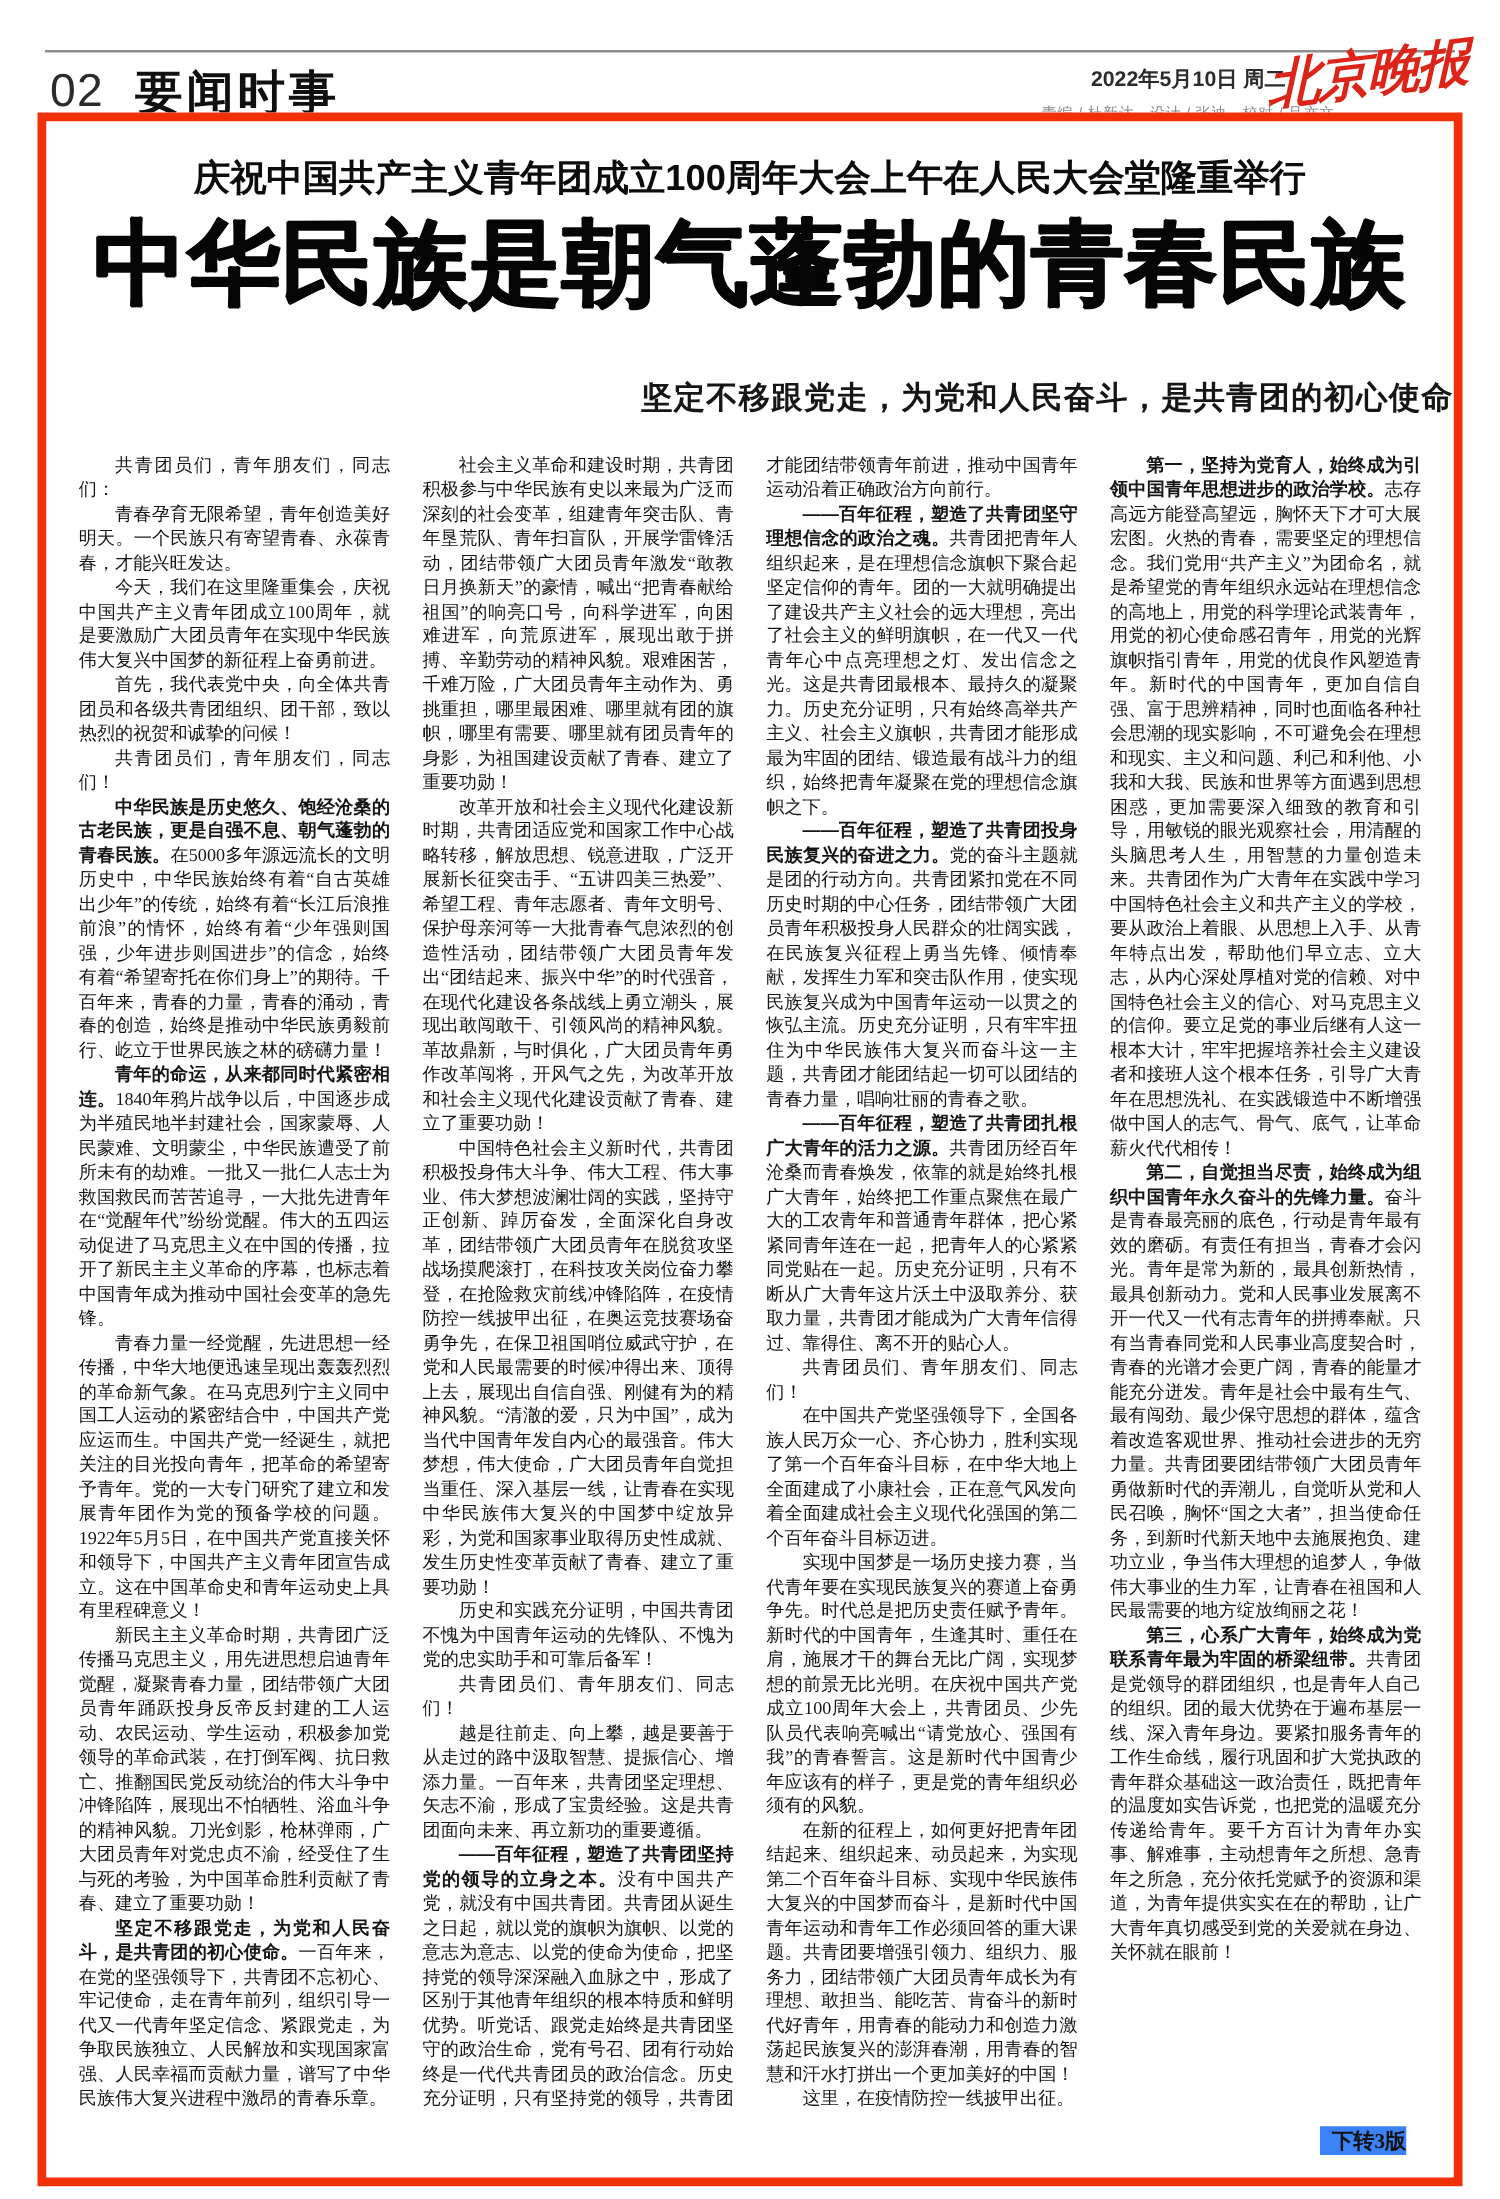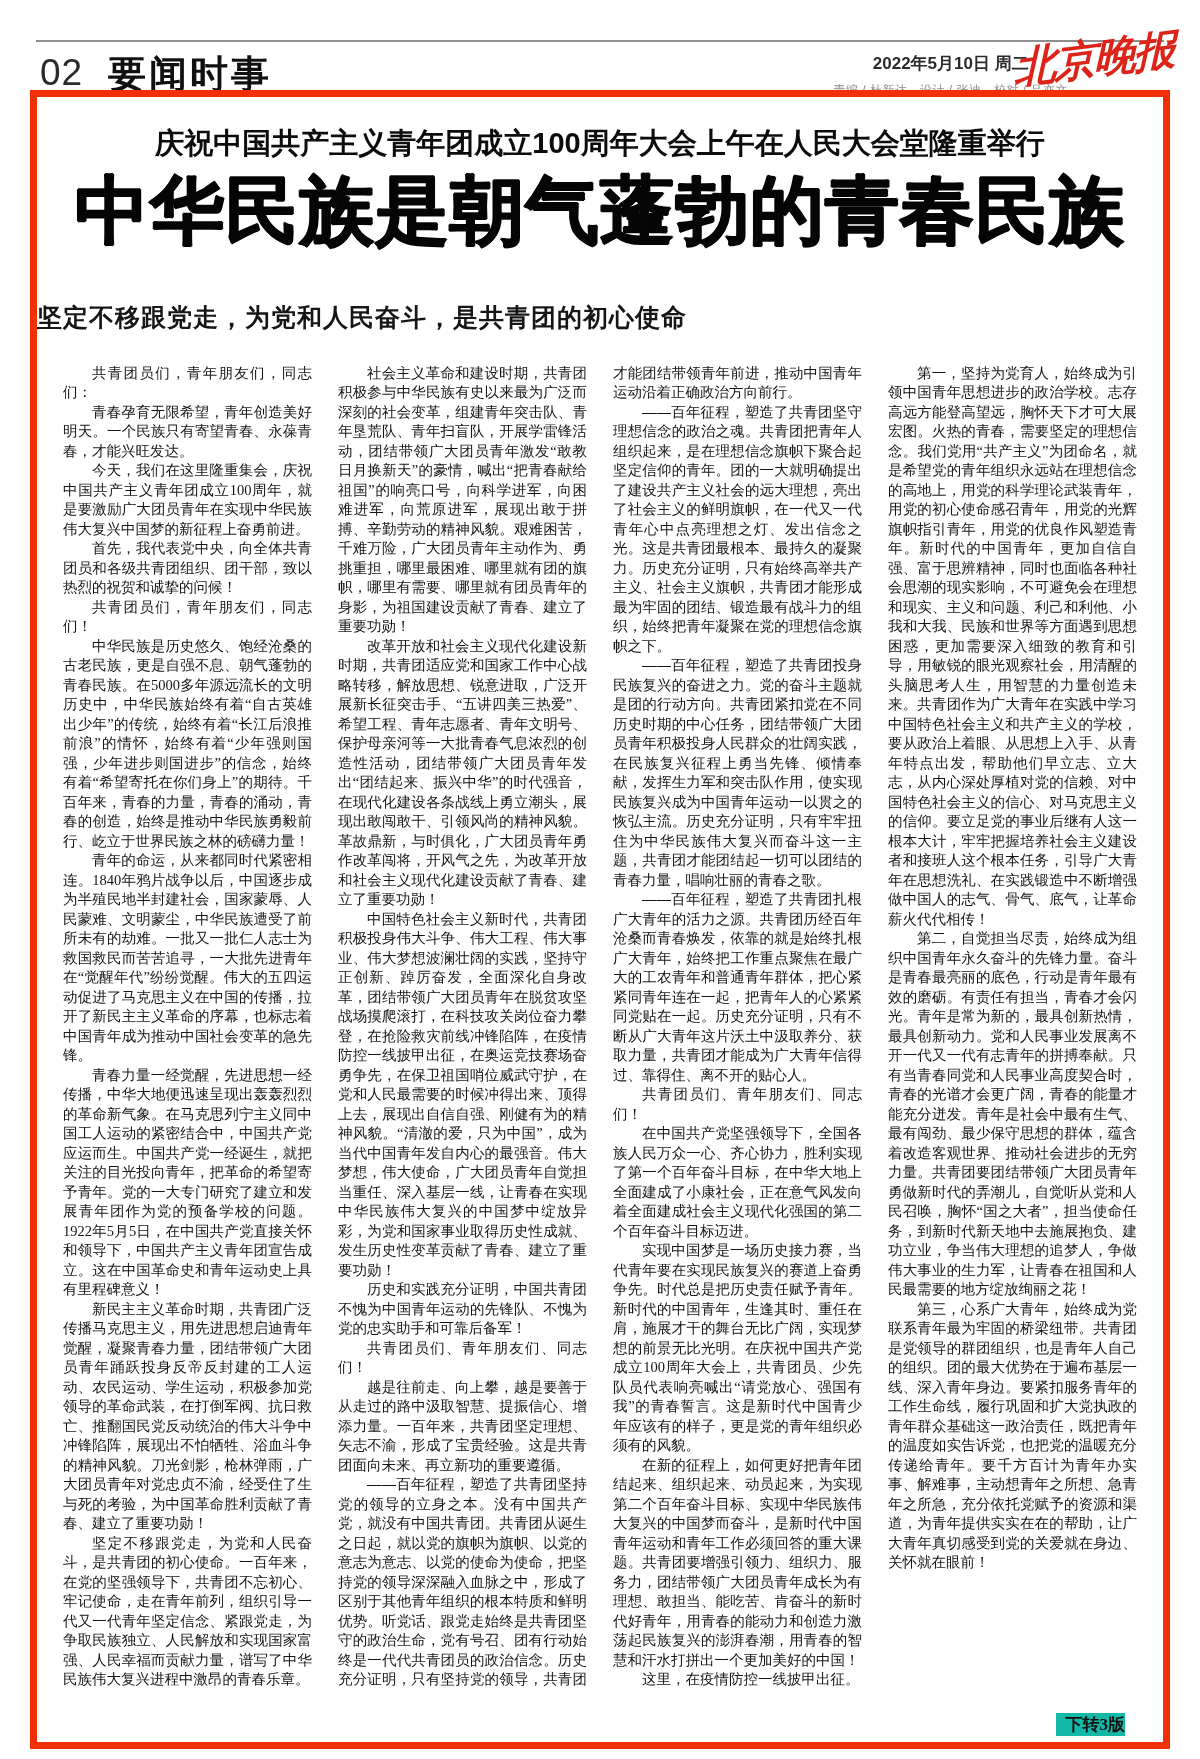--- a/index.html
+++ b/index.html
@@ -19,32 +19,32 @@
     font-style:italic;color:#dd2418;transform:rotate(-7deg) skewX(-6deg);letter-spacing:-2px;line-height:1;}
   .article-frame{position:absolute;left:30px;right:30px;top:90px;bottom:10px;
     border:7px solid #f23008;background:#fff;}
   .kicker{ text-align:center;font-weight:bold;color:#0c0c0c;font-size:29px;line-height:1.38;}
   .kicker.first{margin-top:26px;}
   .main-headline{
     text-align:center;font-size:74px;font-weight:bold;color:#050505;margin-top:8px;line-height:1.08;
     letter-spacing:1px;
     text-shadow:1px 0 0 #050505,-1px 0 0 #050505,0 1px 0 #050505,0 -1px 0 #050505;
   }
-  .sub-headline{text-align:left;font-size:25px;font-weight:bold;color:#161616;margin-top:14px;letter-spacing:1px;}
+  .sub-headline{text-align:right;font-size:25px;font-weight:bold;color:#161616;margin-top:14px;letter-spacing:1px;}
   .body-cols{
     margin:30px 26px 0 26px;height:1326px;overflow:hidden;
     column-count:4;column-gap:26px;column-fill:auto;
     font-family:"Liberation Serif","DejaVu Serif",serif;
     font-size:14.5px;line-height:19.5px;color:#151515;
     text-align:justify;
   }
   .body-cols p{margin:0;text-indent:2em;}
-  .body-cols .lead{font-weight:normal;font-family:"Liberation Sans","DejaVu Sans",sans-serif;}
-  .continuation{position:absolute;right:38px;bottom:6px;font-weight:bold;font-size:17px;
-    font-family:"Liberation Serif","DejaVu Serif",serif;background:#14b8a6;padding-left:10px;}
+  .body-cols .lead{font-weight:bold;font-family:"Liberation Sans","DejaVu Sans",sans-serif;}
+  .continuation{position:absolute;right:38px;bottom:18px;font-weight:bold;font-size:17px;
+    font-family:"Liberation Serif","DejaVu Serif",serif;background:#3b82f6;padding-left:10px;}
 </style>
 </head>
 <body>
 
 <div class="top-rule"></div>
 
 <span class="page-number">02</span>
 <span class="section-title">要闻时事</span>
 
 <div class="hdr-right">

